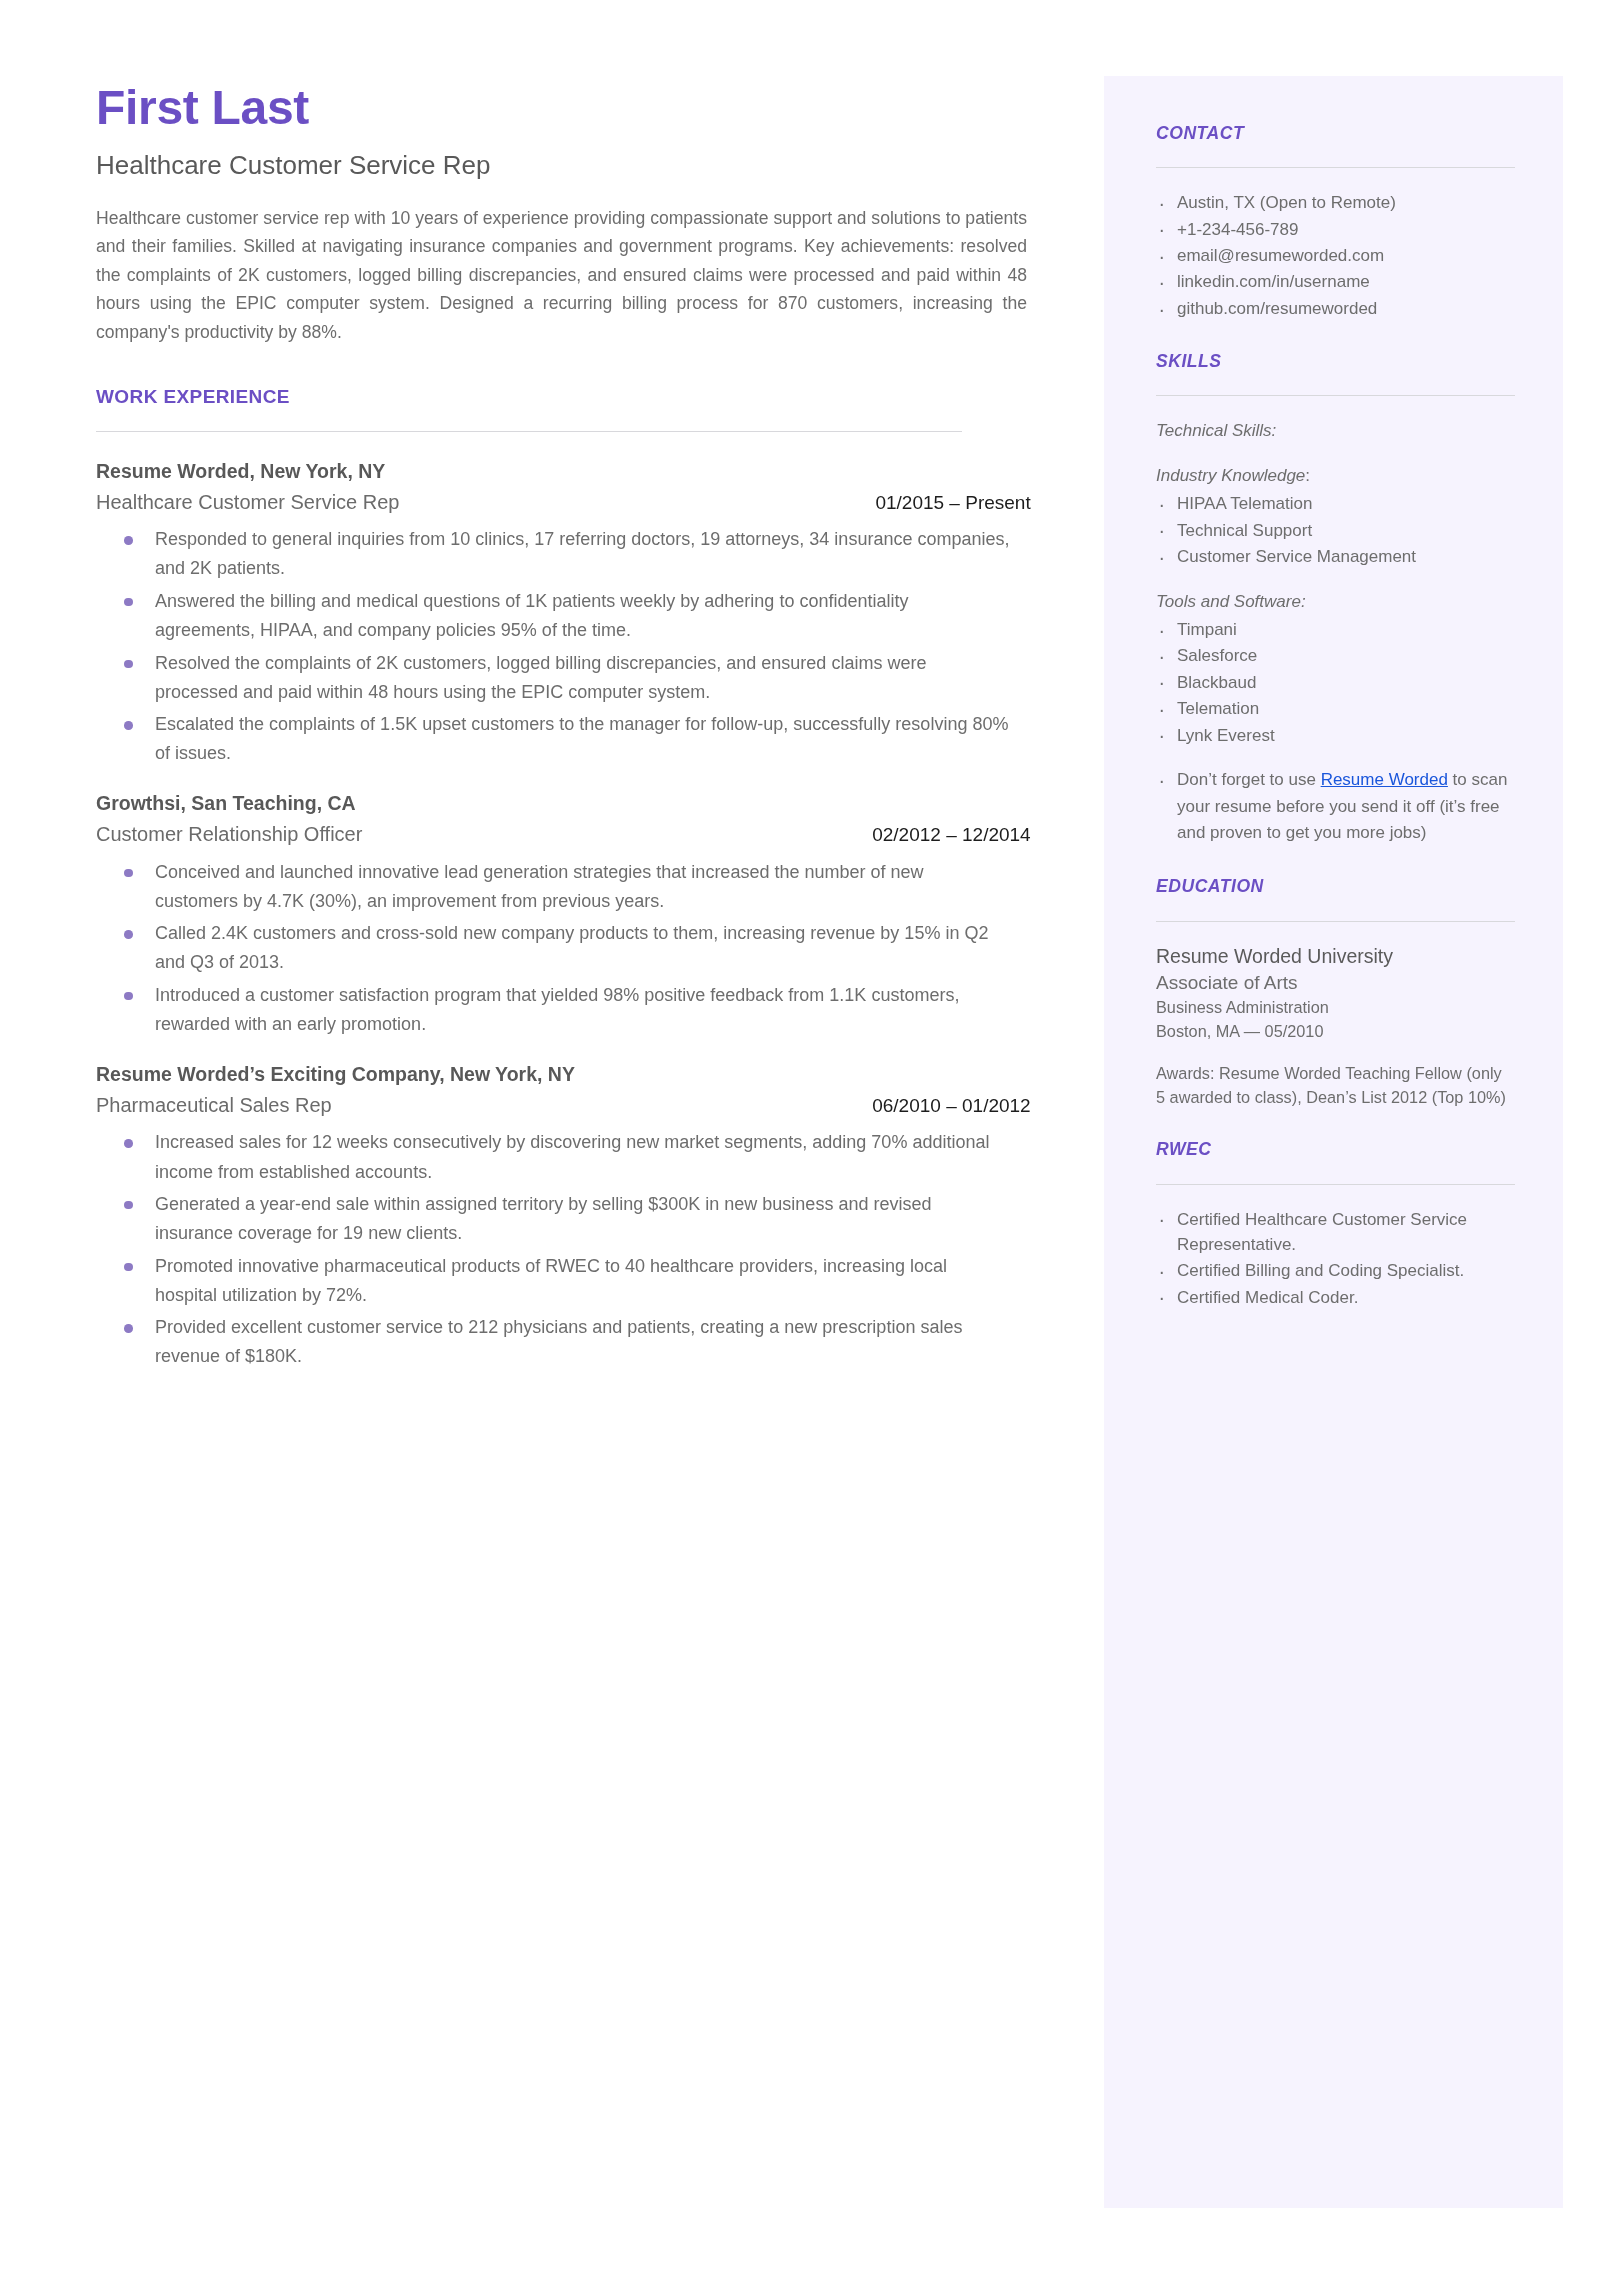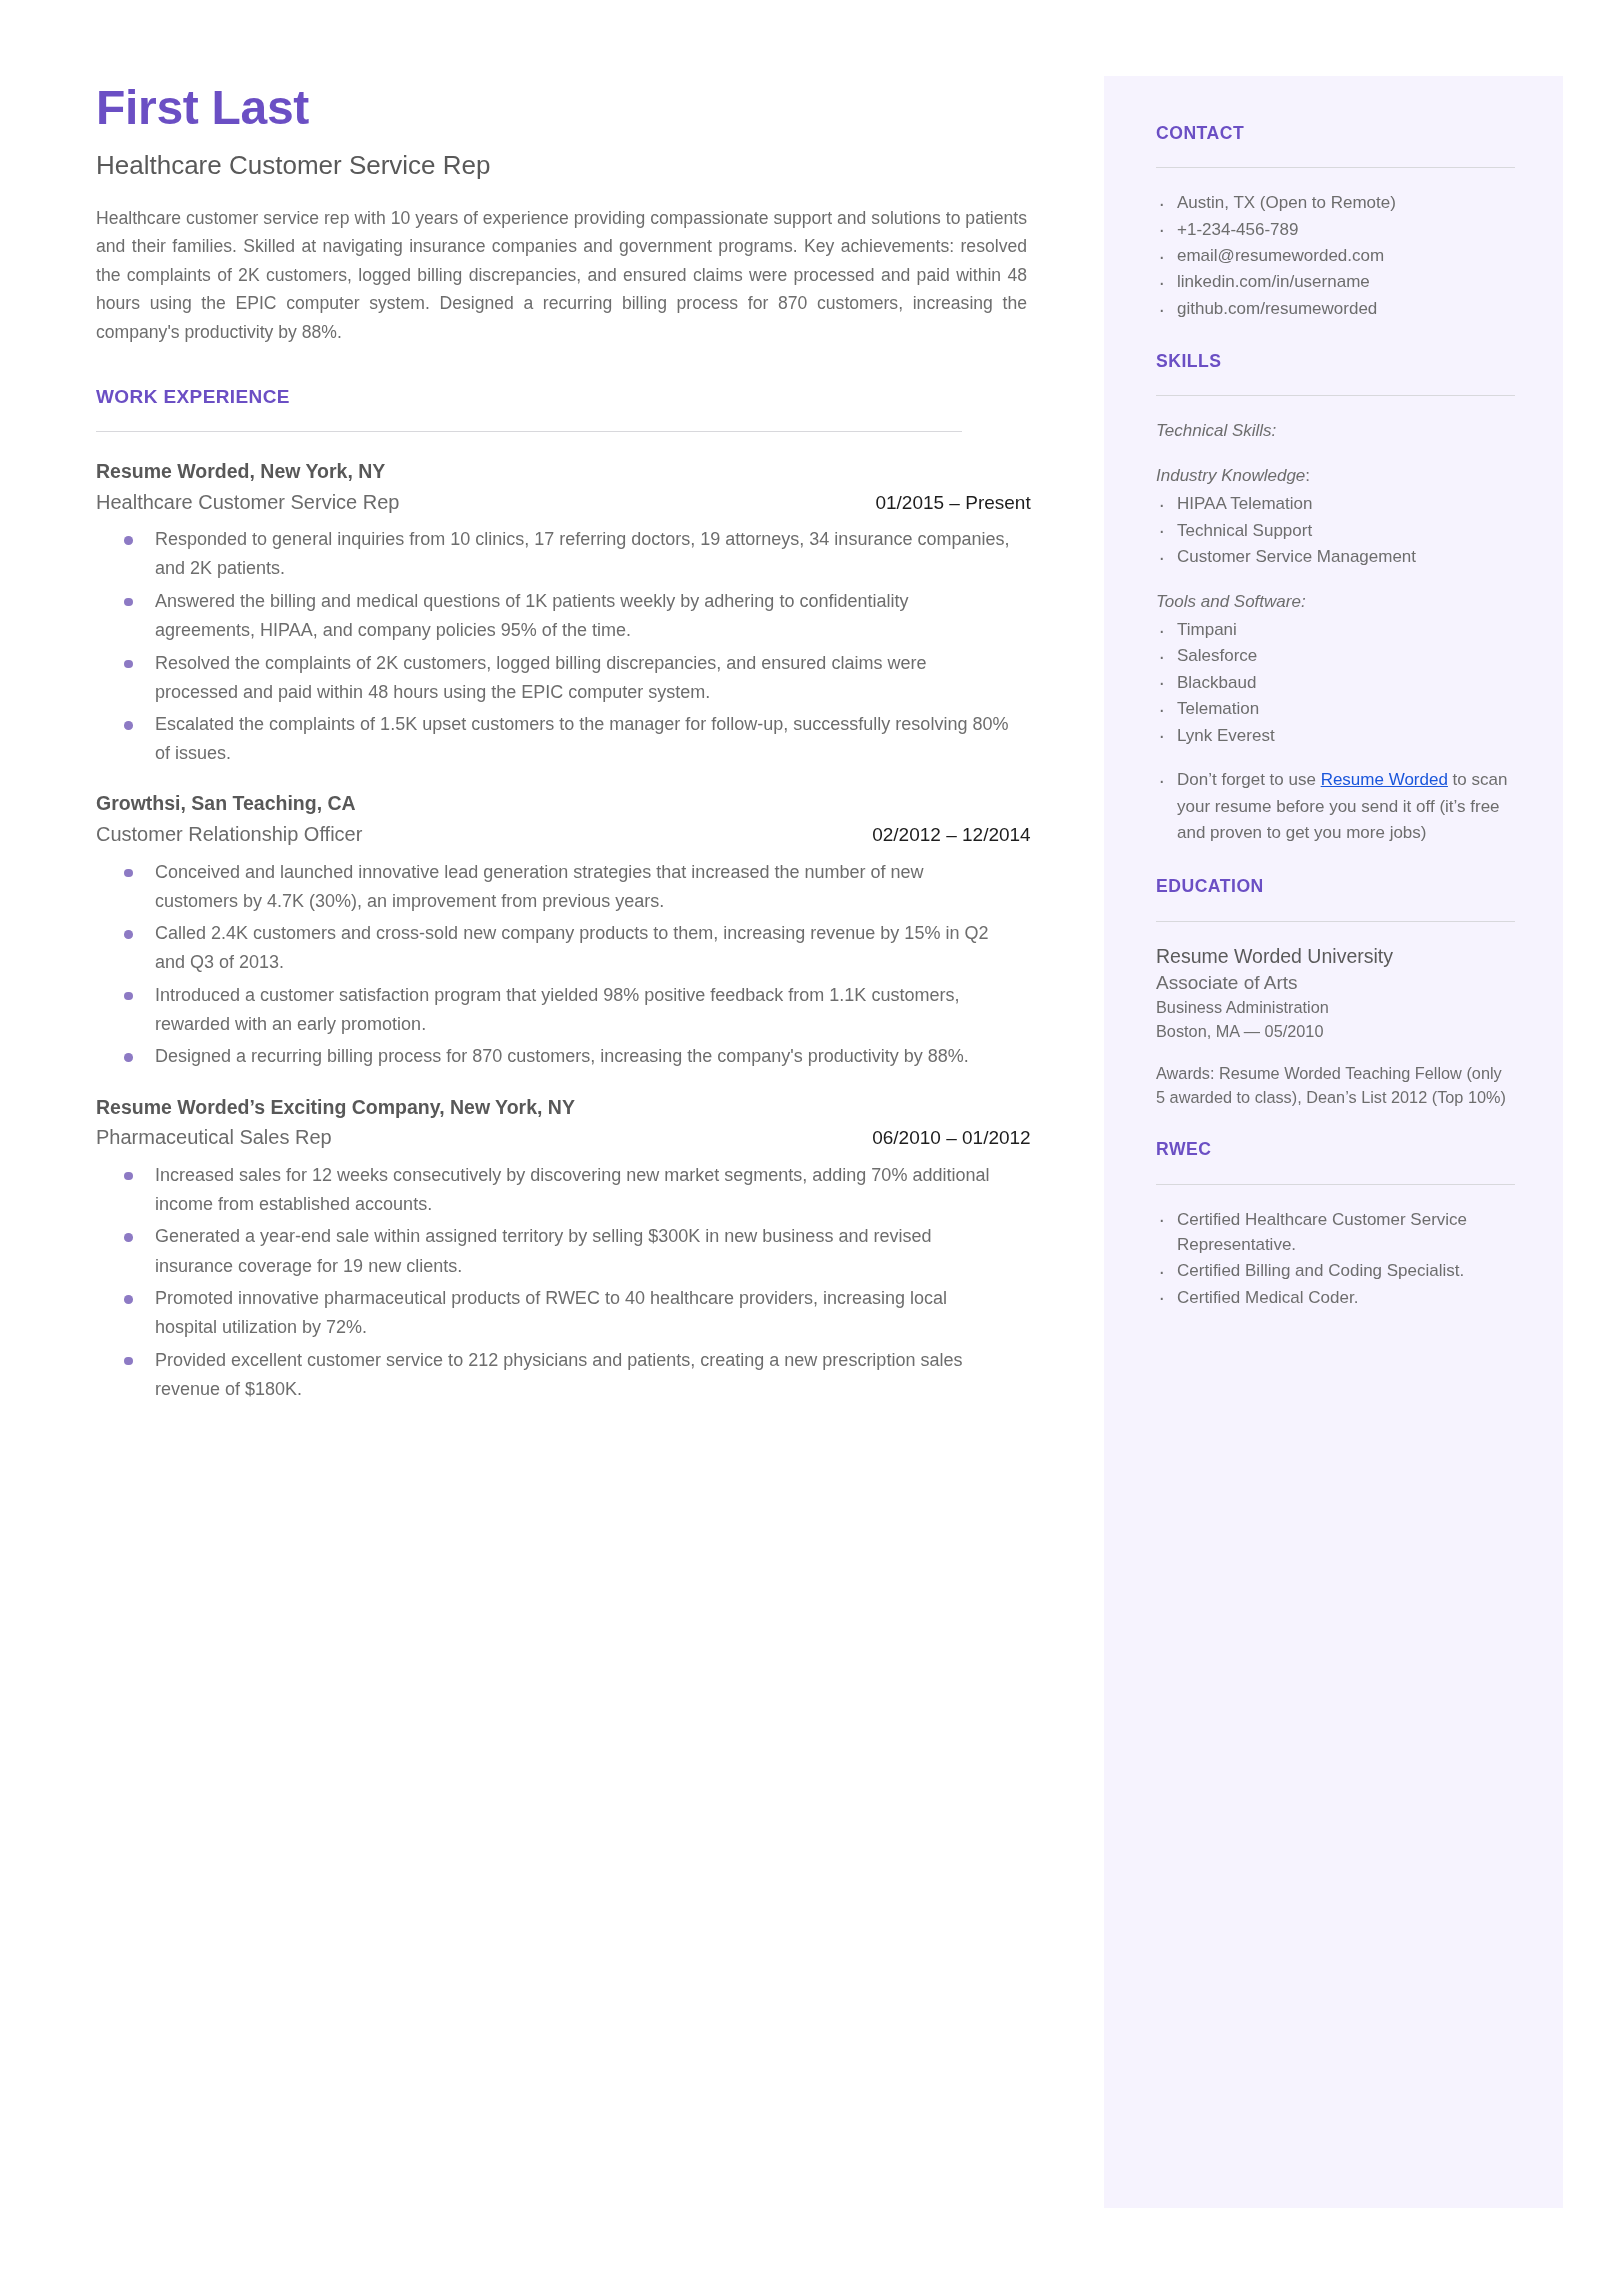--- a/index.html
+++ b/index.html
@@ -150,20 +150,21 @@
 
   
   .sb-section { margin-bottom: 30px; }
 
   .sb-title {
     color: #6b4fc4;
     font-size: 17.6px;
     font-weight: bold;
     letter-spacing: 0.5px;
     margin-bottom: 23.4px;
+    font-style: italic;
   }
 
   .sb-list { list-style: none; }
 
   .sb-list li {
     position: relative;
     color: #6d6d6d;
     font-size: 17px;
     line-height: 1.48;
     padding-left: 21px;
@@ -338,21 +339,20 @@
     <section class="job">
       <div class="job-company">Growthsi, San Teaching, CA</div>
       <div class="job-row">
         <span class="job-title">Customer Relationship Officer</span>
         <span class="job-dates">02/2012 – 12/2014</span>
       </div>
       <ul class="bullets">
         <li>Conceived and launched innovative lead generation strategies that increased the number of new customers by 4.7K (30%), an improvement from previous years.</li>
         <li>Called 2.4K customers and cross-sold new company products to them, increasing revenue by 15% in Q2 and Q3 of 2013.</li>
         <li>Introduced a customer satisfaction program that yielded 98% positive feedback from 1.1K customers, rewarded with an early promotion.</li>
-        <li>Designed a recurring billing process for 870 customers, increasing the company's productivity by 88%.</li>
       </ul>
     </section>
 
     <section class="job">
       <div class="job-company">Resume Worded’s Exciting Company, New York, NY</div>
       <div class="job-row">
         <span class="job-title">Pharmaceutical Sales Rep</span>
         <span class="job-dates">06/2010 – 01/2012</span>
       </div>
       <ul class="bullets">

